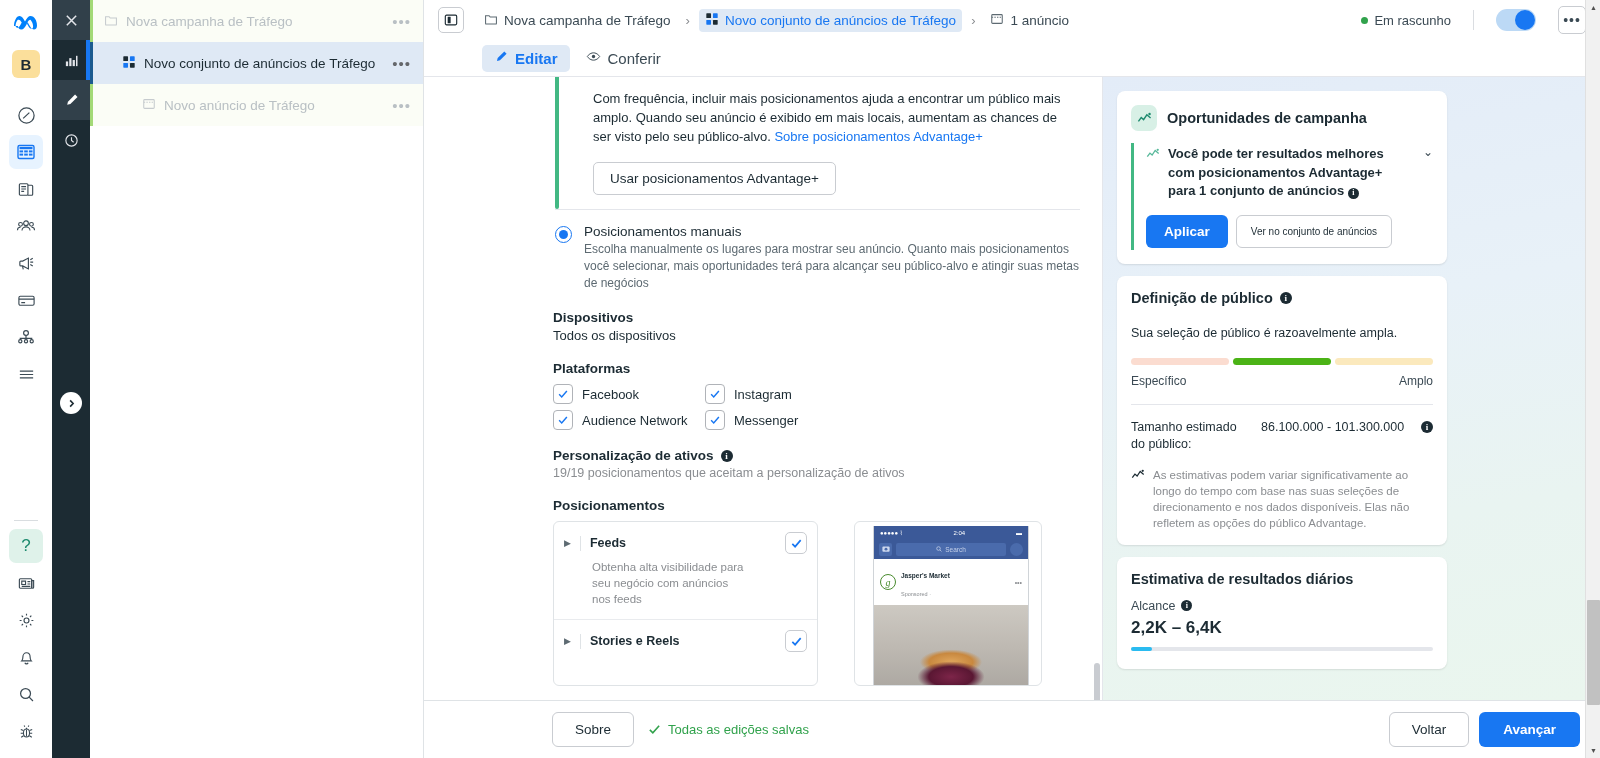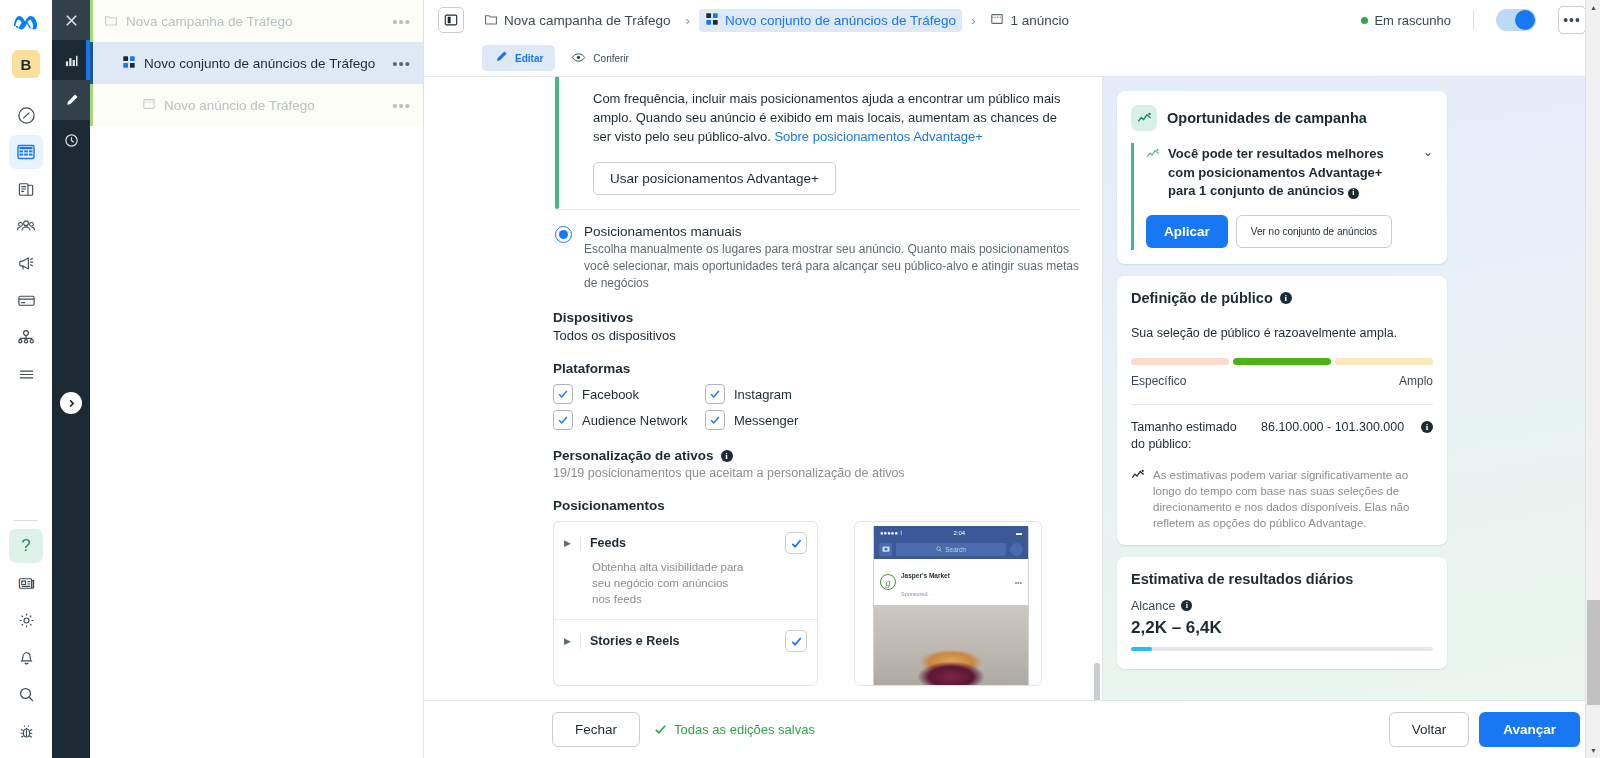--- a/index.html
+++ b/index.html
@@ -124,21 +124,21 @@
     display: flex; align-items: center; justify-content: center; cursor: pointer;
     color: #3b4a54; font-size: 14px; letter-spacing: 1px; background: #fff;
   }
 
   
   .tabbar {
     height: 36px; display: flex; align-items: center; gap: 4px;
     padding: 0 20px 0 58px; background: #fff; flex: 0 0 36px;
   }
   .tab {
-    display: flex; align-items: center; gap: 7px; font-size: 10px;
+    display: flex; align-items: center; gap: 7px; font-size: 15px;
     padding: 5px 12px; border-radius: 5px; cursor: pointer; color: #3b4a54;
   }
   .tab.active { background: #dfe9f5; color: #1877f2; font-weight: 600; }
 
   
   .body-split { flex: 1; display: flex; min-height: 0; position: relative; }
 
   
   .form-wrap {
     flex: 1; min-width: 0; overflow: hidden; position: relative;
@@ -816,21 +816,21 @@
           <div class="est-val">2,2K – 6,4K</div>
           <div class="est-track">
             <div class="est-fill"></div>
           </div>
         </div>
 
       </div>
     </div>
 
     <div class="footer">
-      <button class="btn-close">Fechar</button>
+      <button class="btn-close">Sobre</button>
       <div class="saved">
         <svg width="13" height="13" viewBox="0 0 14 14" fill="none" stroke="#31a24c" stroke-width="1.7">
             <path d="M2 7.4l3.2 3.2L12 3"></path>
           </svg>
         <span>Todas as edições salvas</span>
       </div>
       <div class="footer-right">
         <button class="btn-back">Voltar</button>
         <button class="btn-next">Avançar</button>
       </div>

